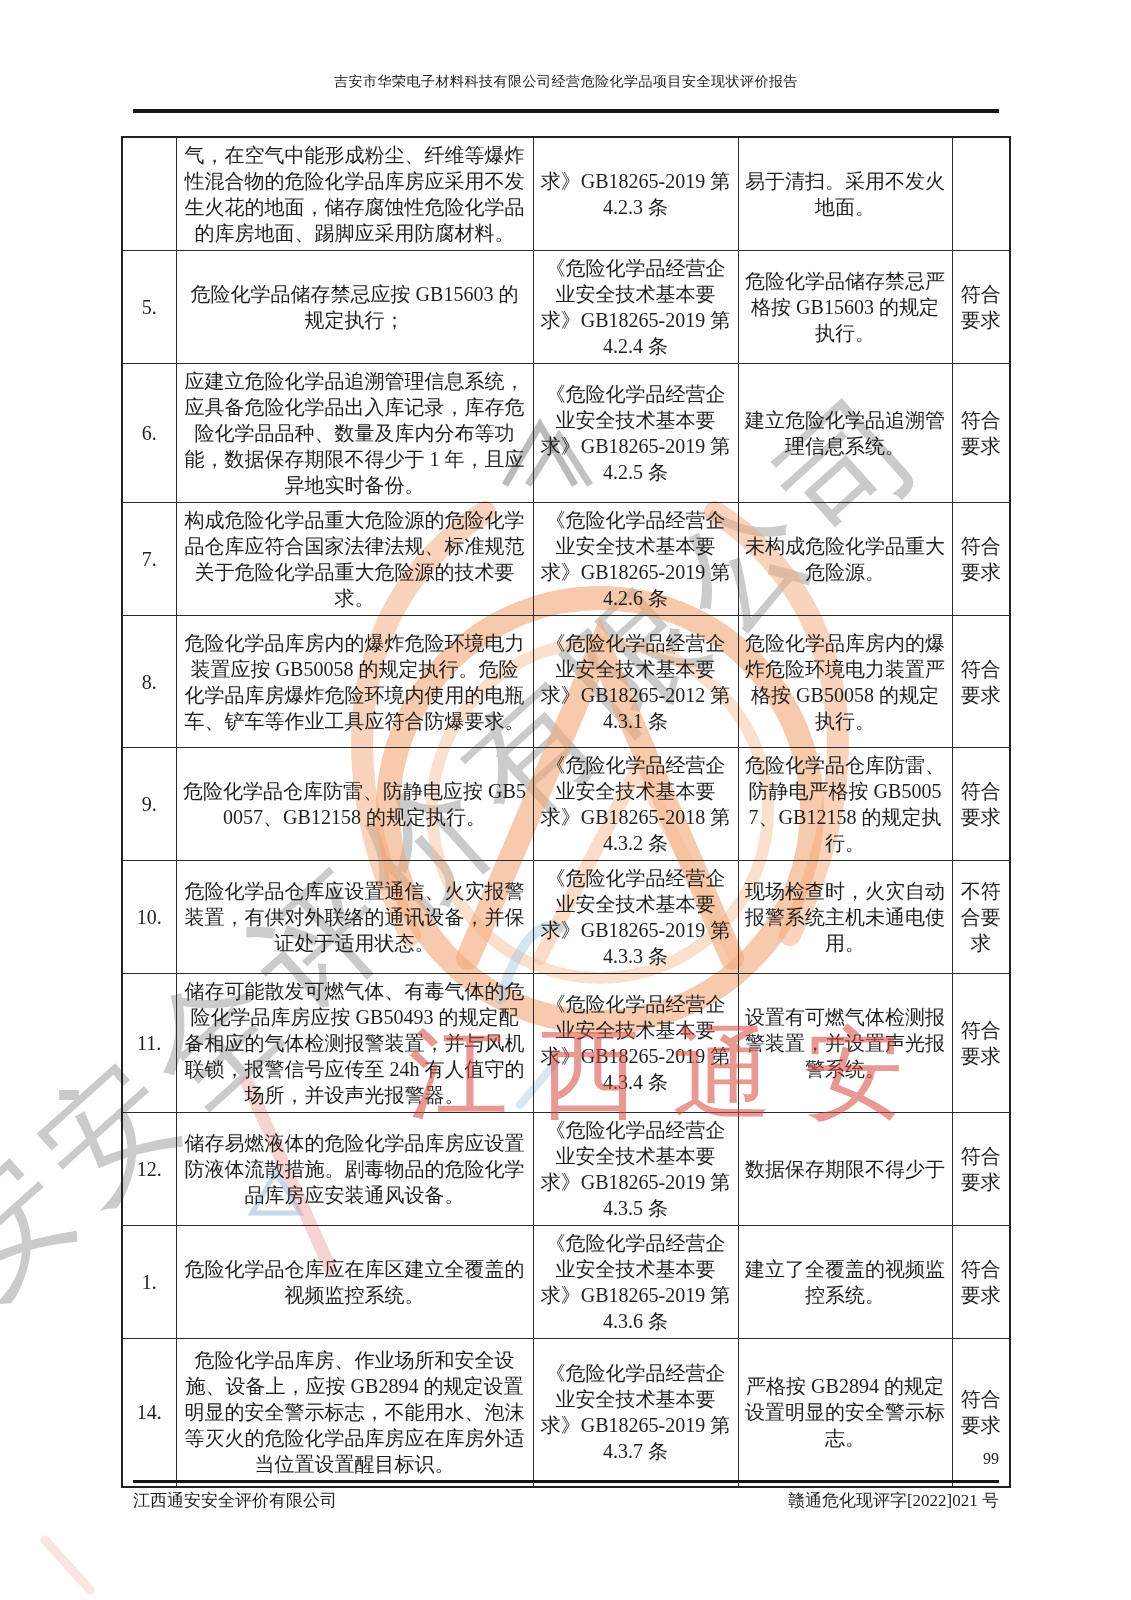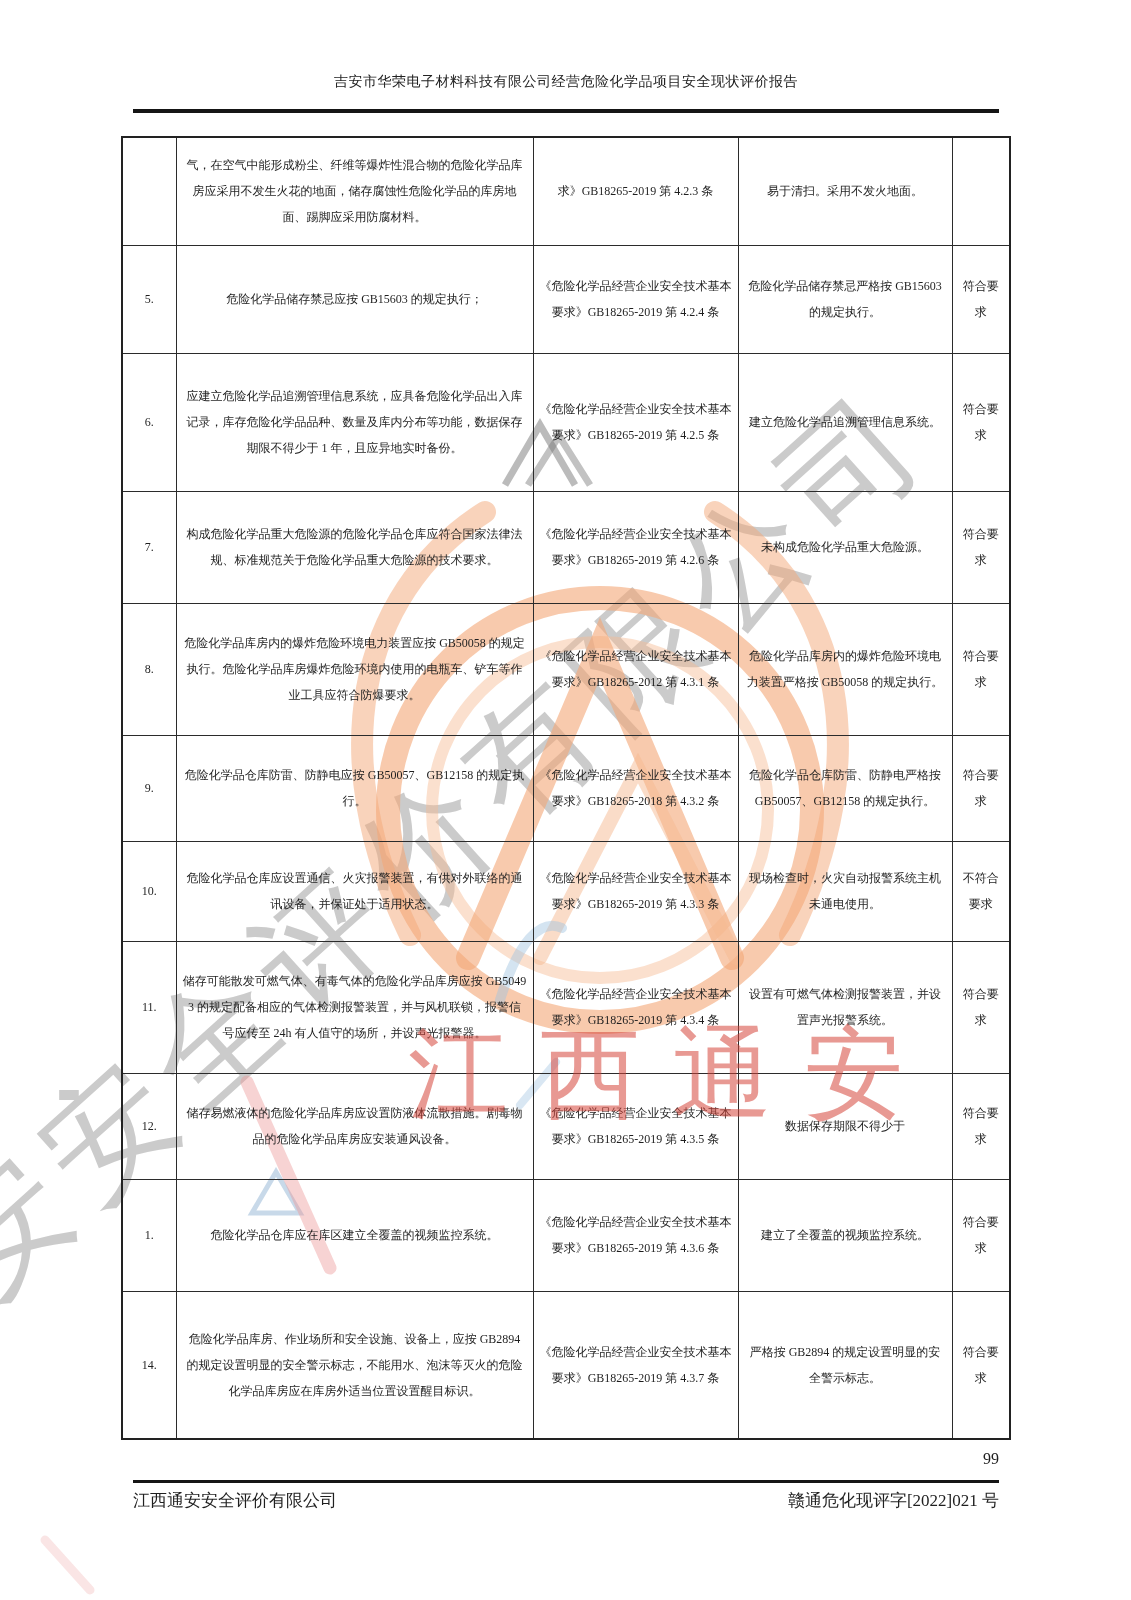--- a/index.html
+++ b/index.html
@@ -23,21 +23,21 @@
     background:transparent;
   }
   table.review col.c-no{width:54px;}
   table.review col.c-content{width:357px;}
   table.review col.c-basis{width:205px;}
   table.review col.c-result{width:214px;}
   table.review col.c-concl{width:58px;}
   table.review td{
     border:1.5px solid #2b2b2b;
     padding:4px 6px;
-    font-size:12px;line-height:26px;
+    font-size:20px;line-height:26px;
     vertical-align:middle;
     text-align:center;
     word-break:break-all;
     background:transparent;
   }
   table.review{border:2px solid #222;}
   td.cell-content{text-align:justify;text-align-last:center;}
   td.cell-concl{padding:4px 2px;}
   
   .page-number{position:absolute;left:133px;top:1450px;width:866px;text-align:right;font-size:16px;z-index:1;}

